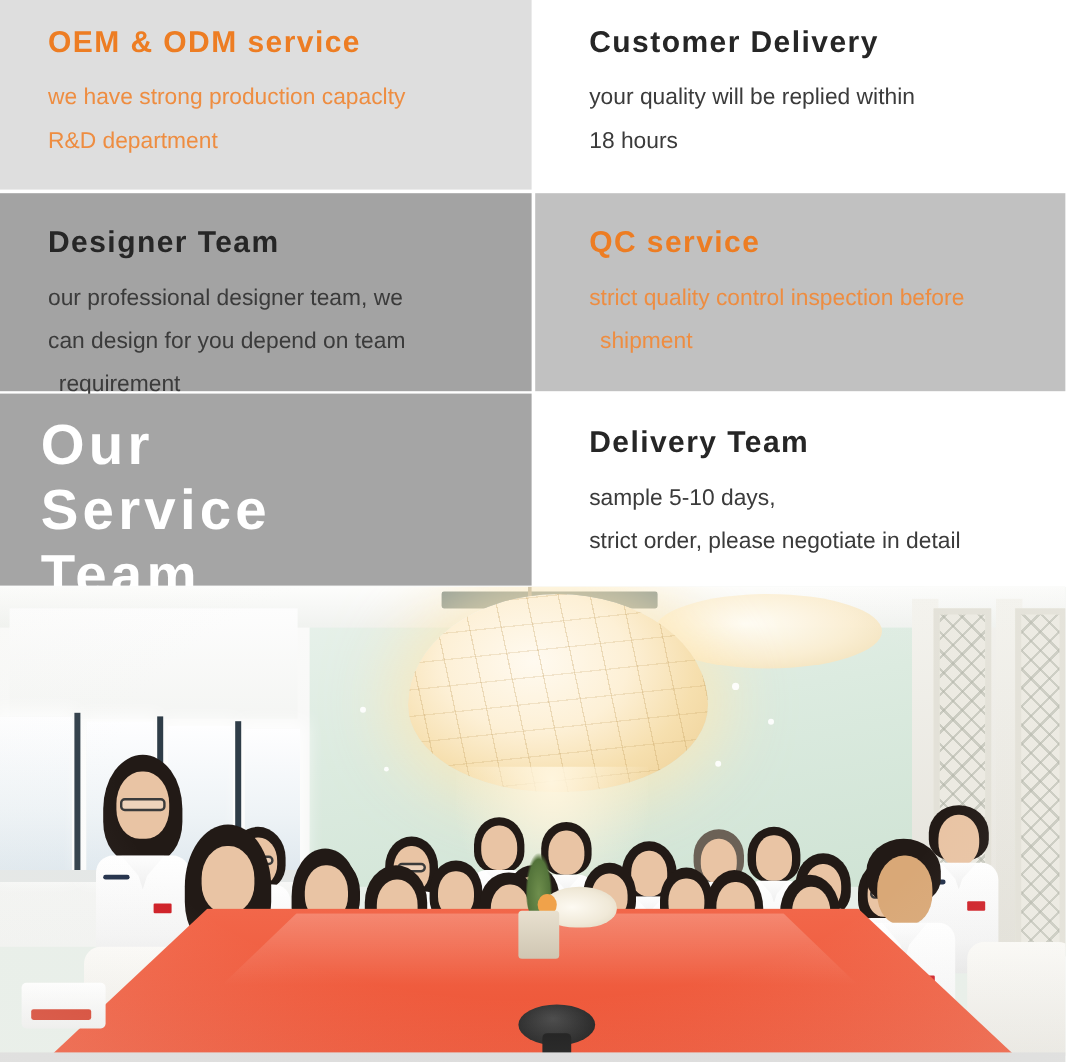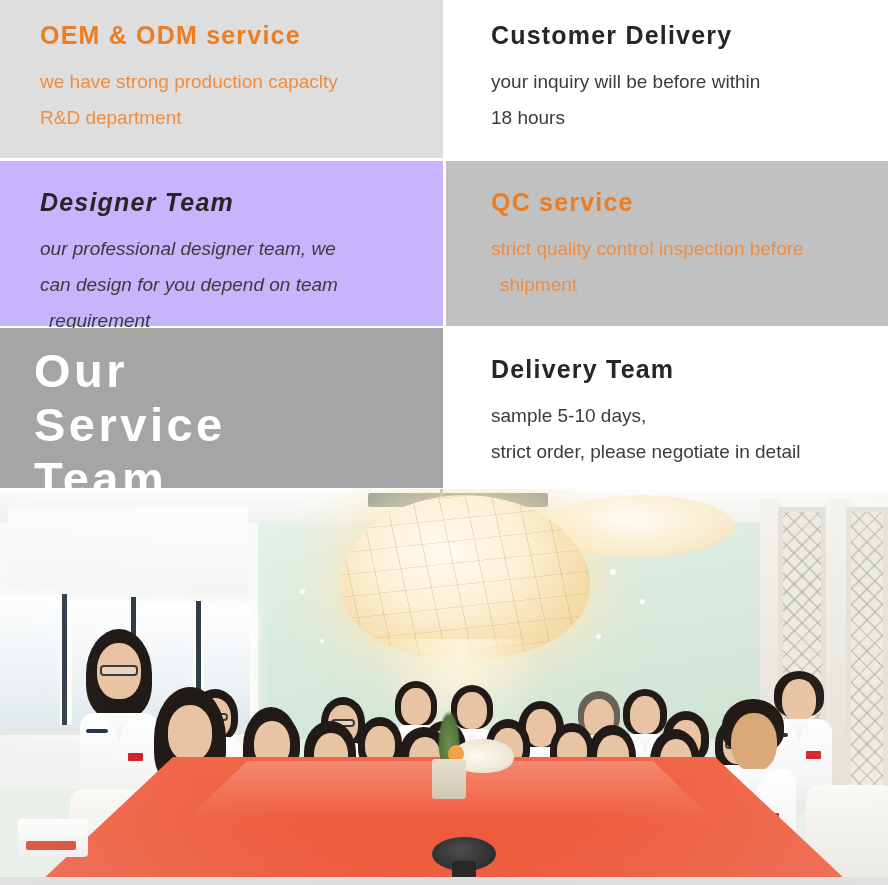--- a/index.html
+++ b/index.html
@@ -32,21 +32,21 @@
   .cell .indent{padding-left:9px;}
 
   .dark-title{color:#262626;}
   .orange-title{color:#ed7d23;}
   .dark-line{color:#3b3b3b;}
   .orange-line{color:#ee8d41;}
 
   
   #cell-oem{left:0;top:0;width:443px;height:158px;background:#dedede;padding:22px 0 0 40px;}
   #cell-cs{left:446px;top:0;width:442px;height:158px;background:#ffffff;padding:22px 0 0 45px;}
-  #cell-designer{left:0;top:161px;width:443px;height:165px;background:#c4b5fd;padding:28px 0 0 40px;font-style:italic;}
+  #cell-designer{left:0;top:161px;width:443px;height:165px;background:#a3a3a3;padding:28px 0 0 40px;}
   #cell-qc{left:446px;top:161px;width:442px;height:165px;background:#c1c1c1;padding:28px 0 0 45px;}
   #cell-our{left:0;top:328px;width:443px;height:160px;background:#a5a5a5;padding:16px 0 0 34px;}
   #cell-delivery{left:446px;top:328px;width:442px;height:160px;background:#ffffff;padding:28px 0 0 45px;}
 
   #cell-our .big{
     color:#ffffff;
     font-weight:bold;
     font-size:47px;
     letter-spacing:3.5px;
     line-height:54px;
@@ -258,21 +258,21 @@
   <div class="grid">
 
     <div class="cell" id="cell-oem">
       <div class="title orange-title">OEM &amp; ODM service</div>
       <div class="line orange-line">we have strong production capaclty</div>
       <div class="line orange-line">R&amp;D department</div>
     </div>
 
     <div class="cell" id="cell-cs">
       <div class="title dark-title">Customer Delivery</div>
-      <div class="line dark-line">your inquiry will be before within</div>
+      <div class="line dark-line">your quality will be replied within</div>
       <div class="line dark-line">18 hours</div>
     </div>
 
     <div class="cell" id="cell-designer">
       <div class="title dark-title">Designer Team</div>
       <div class="line dark-line">our professional designer team, we</div>
       <div class="line dark-line">can design for you depend on team</div>
       <div class="line dark-line indent">requirement</div>
     </div>
 

